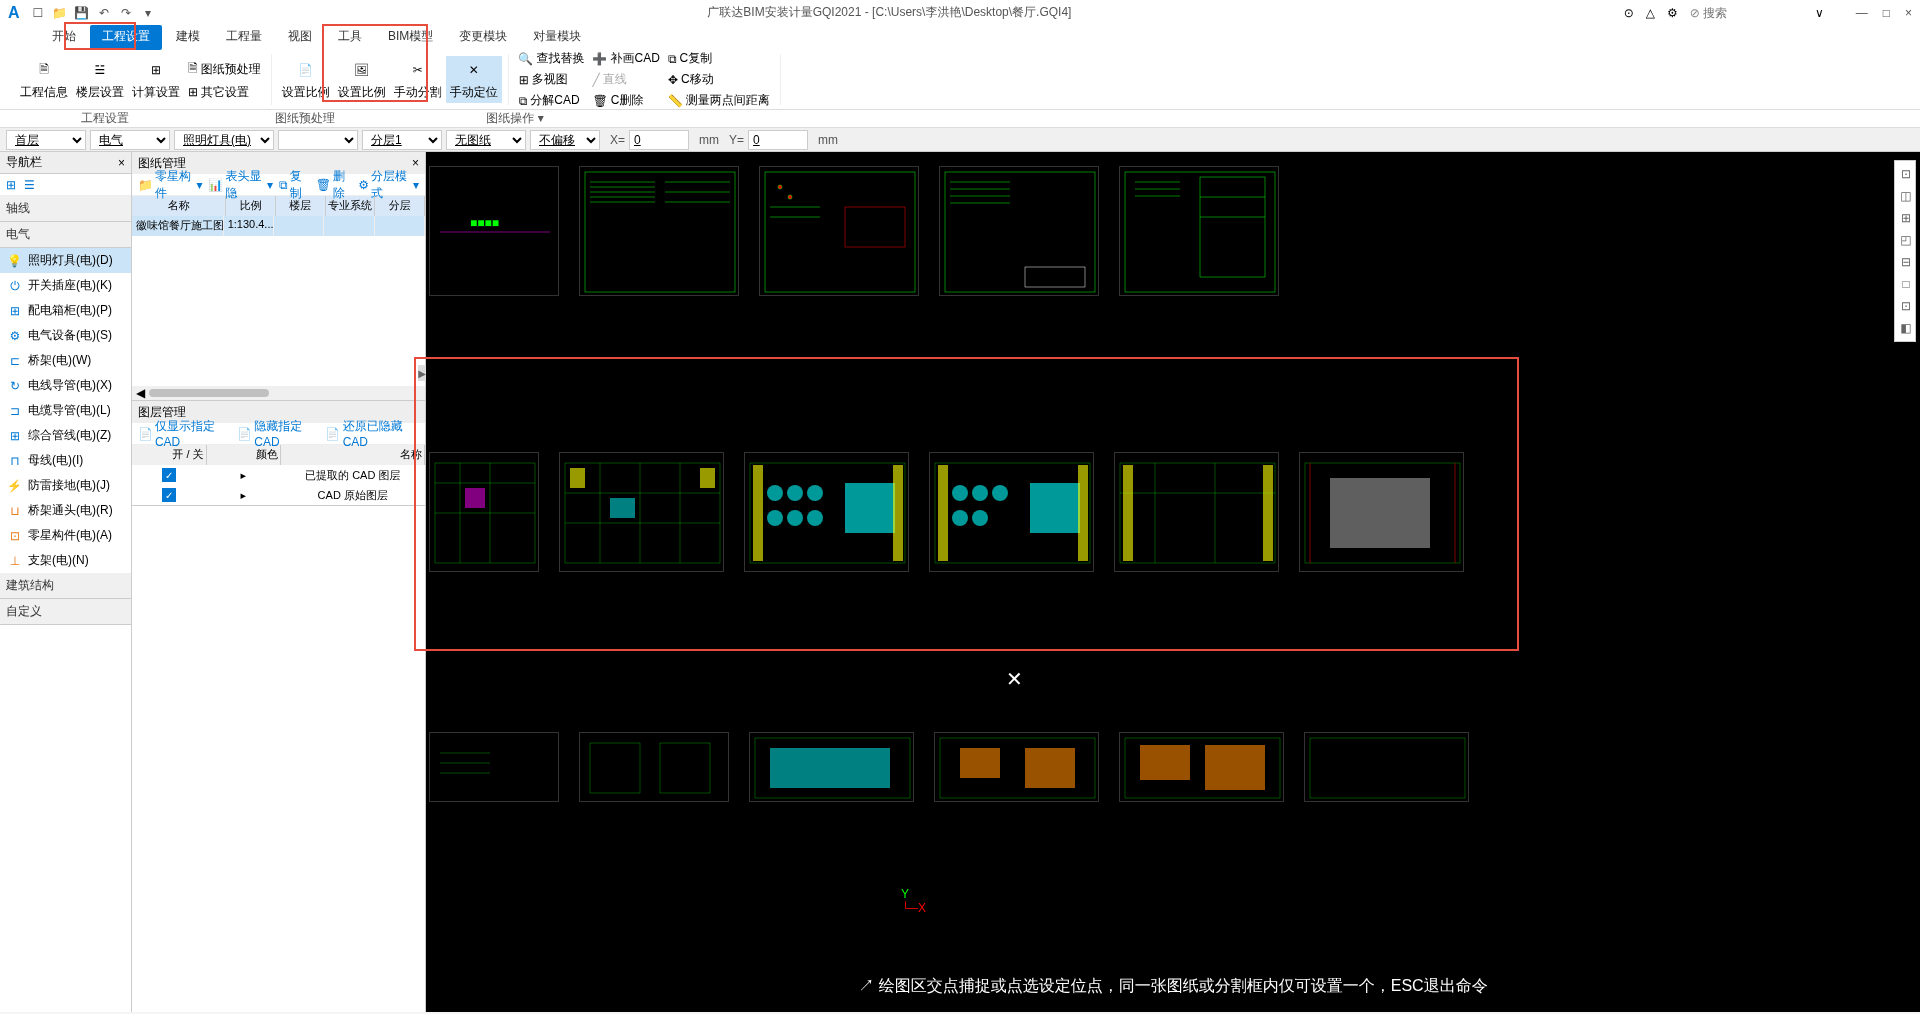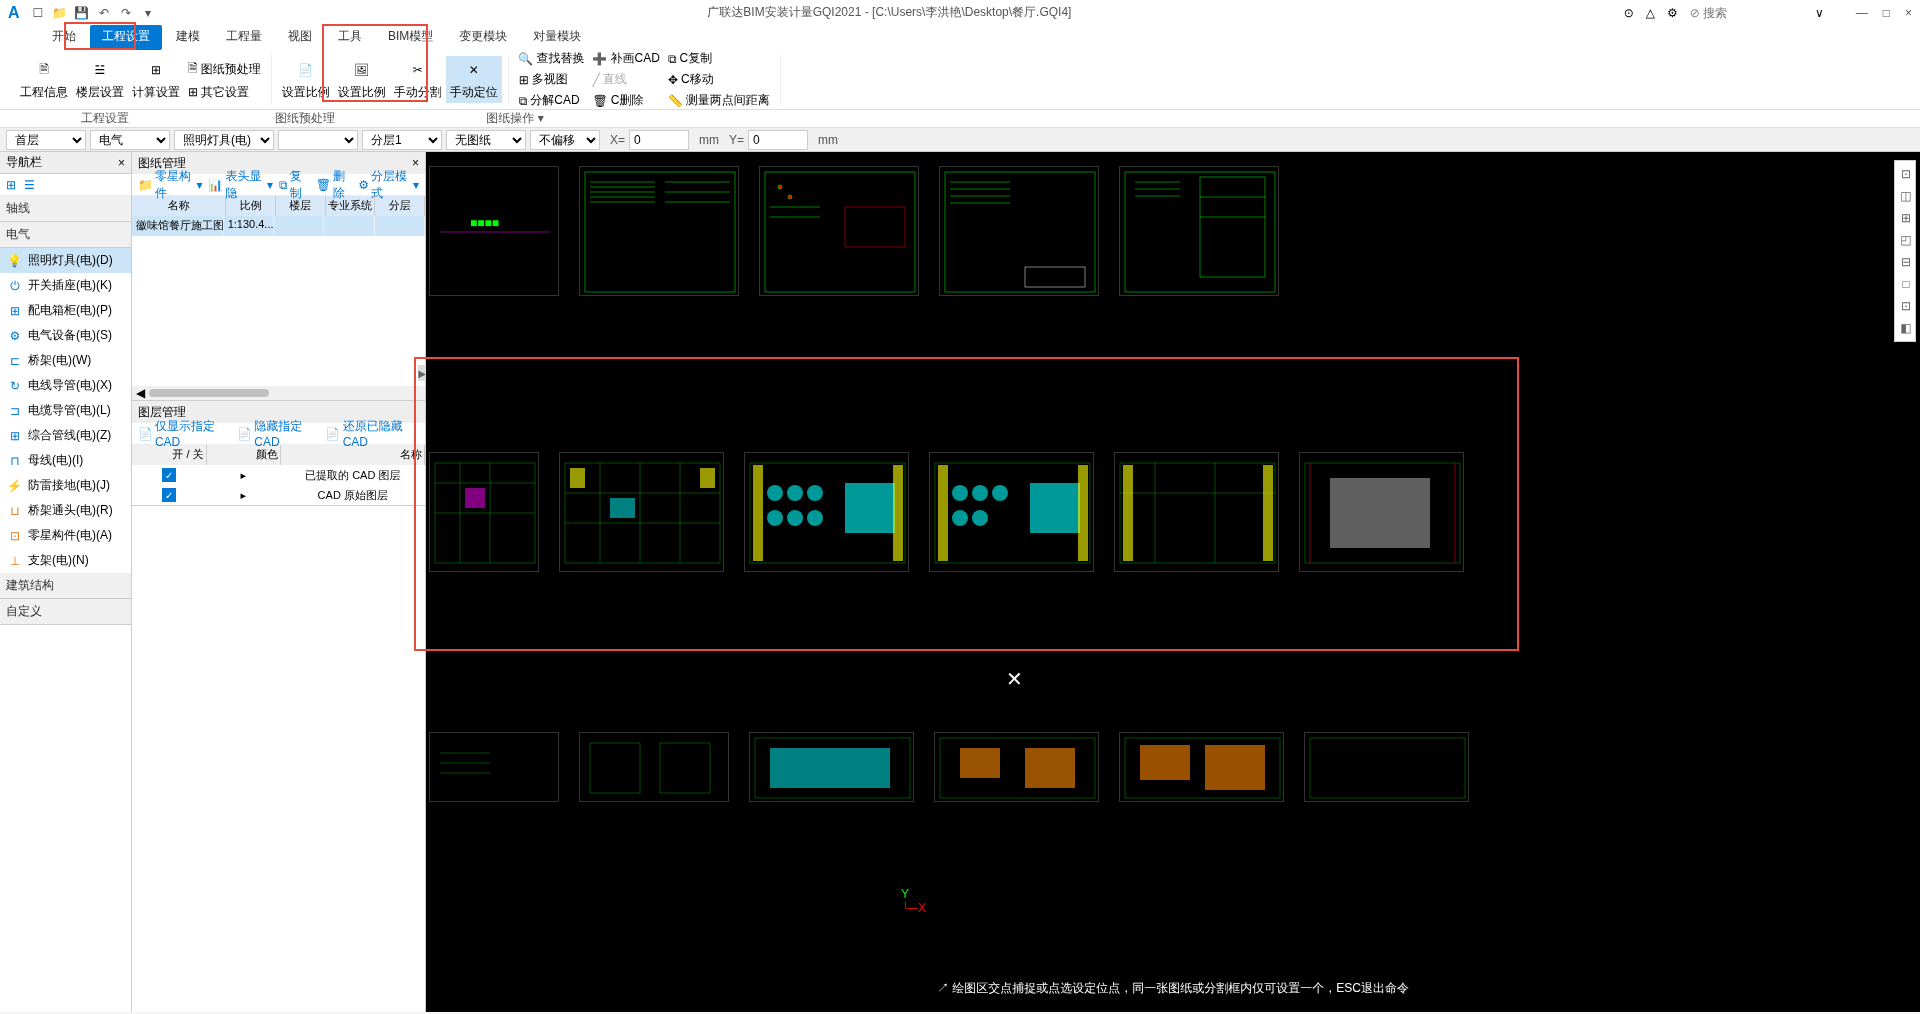--- a/index.html
+++ b/index.html
@@ -31,21 +31,21 @@
 .ribbon-btn-lg { display: flex; flex-direction: column; align-items: center; gap: 2px; padding: 2px 4px; }
 .ribbon-btn-lg .icon { width: 24px; height: 24px; display: flex; align-items: center; justify-content: center; }
 .ribbon-btn-lg.sel { background: #cce4f7; }
 .ribbon-btn-sm { display: flex; align-items: center; gap: 3px; padding: 1px 4px; white-space: nowrap; }
 .ribbon-col { display: flex; flex-direction: column; gap: 2px; }
 .ribbon-label-row { height: 18px; background: #fff; display: flex; border-bottom: 1px solid #ddd; font-size: 11px; color: #555; }
 .ribbon-label { text-align: center; }
 
 
 .option-bar { height: 24px; background: #f0f0f0; display: flex; align-items: center; gap: 4px; padding: 0 6px; border-bottom: 1px solid #ccc; }
-.option-bar select, .option-bar input { height: 20px; border: 1px solid #ccc; background: #fff; padding: 0 4px; }
+.option-bar select, .option-bar input { height: 20px; border: 1px solid #ccc; background: #fff; padding: 0 4px; text-decoration: underline; }
 .option-bar .lbl { color: #555; margin-left: 6px; }
 
 
 .main { display: flex; height: 860px; }
 .left-pane { width: 132px; background: #fff; border-right: 1px solid #ccc; display: flex; flex-direction: column; }
 .nav-header { height: 22px; background: #eee; display: flex; align-items: center; justify-content: space-between; padding: 0 6px; border-bottom: 1px solid #ccc; }
 .nav-toolbar { height: 22px; display: flex; align-items: center; gap: 8px; padding: 0 6px; color: #0078d4; border-bottom: 1px solid #eee; }
 .nav-section { padding: 4px 6px; background: #f0f0f0; border-bottom: 1px solid #ccc; color: #333; }
 .nav-item { display: flex; align-items: center; gap: 6px; padding: 4px 8px; cursor: pointer; }
 .nav-item.active { background: #cce4f7; }
@@ -71,21 +71,21 @@
 .layer-panel .grid-row2 div { text-align: center; padding: 2px; font-size: 11px; }
 .chk { width: 14px; height: 14px; background: #0078d4; color: #fff; display: inline-flex; align-items: center; justify-content: center; font-size: 10px; }
 
 .canvas-area { flex: 1; background: #000; position: relative; overflow: hidden; }
 .thumb-row { display: flex; gap: 20px; position: absolute; }
 .drawing-thumb { border: 1px solid #333; background: #000; position: relative; }
 
 .right-toolbar { position: absolute; right: 4px; top: 160px; width: 22px; background: #fff; border: 1px solid #ccc; display: flex; flex-direction: column; gap: 4px; padding: 4px 2px; }
 .right-toolbar div { width: 18px; height: 18px; color: #666; display: flex; align-items: center; justify-content: center; }
 
-.status-tip { position: absolute; bottom: 12px; left: 50%; transform: translateX(-50%); color: #fff; background: rgba(0,0,0,0.6); padding: 3px 10px; font-size: 12px; white-space: nowrap; }
+.status-tip { position: absolute; bottom: 12px; left: 50%; transform: translateX(-50%); color: #fff; background: rgba(0,0,0,0.6); padding: 3px 10px; font-size: 16px; white-space: nowrap; }
 .status-tip::before { content: "↗ "; }
 
 .axis-ind { position: absolute; left: 475px; top: 735px; font-size: 11px; }
 .axis-ind .y { color: #0f0; }
 .axis-ind .x { color: #f00; }
 
 .cross-cursor { position: absolute; left: 580px; top: 515px; color: #fff; font-size: 20px; pointer-events: none; }
 
 .expand-handle { position: absolute; left: 418px; top: 365px; width: 8px; height: 16px; background: #ddd; color: #666; font-size: 10px; display: flex; align-items: center; justify-content: center; }
 

